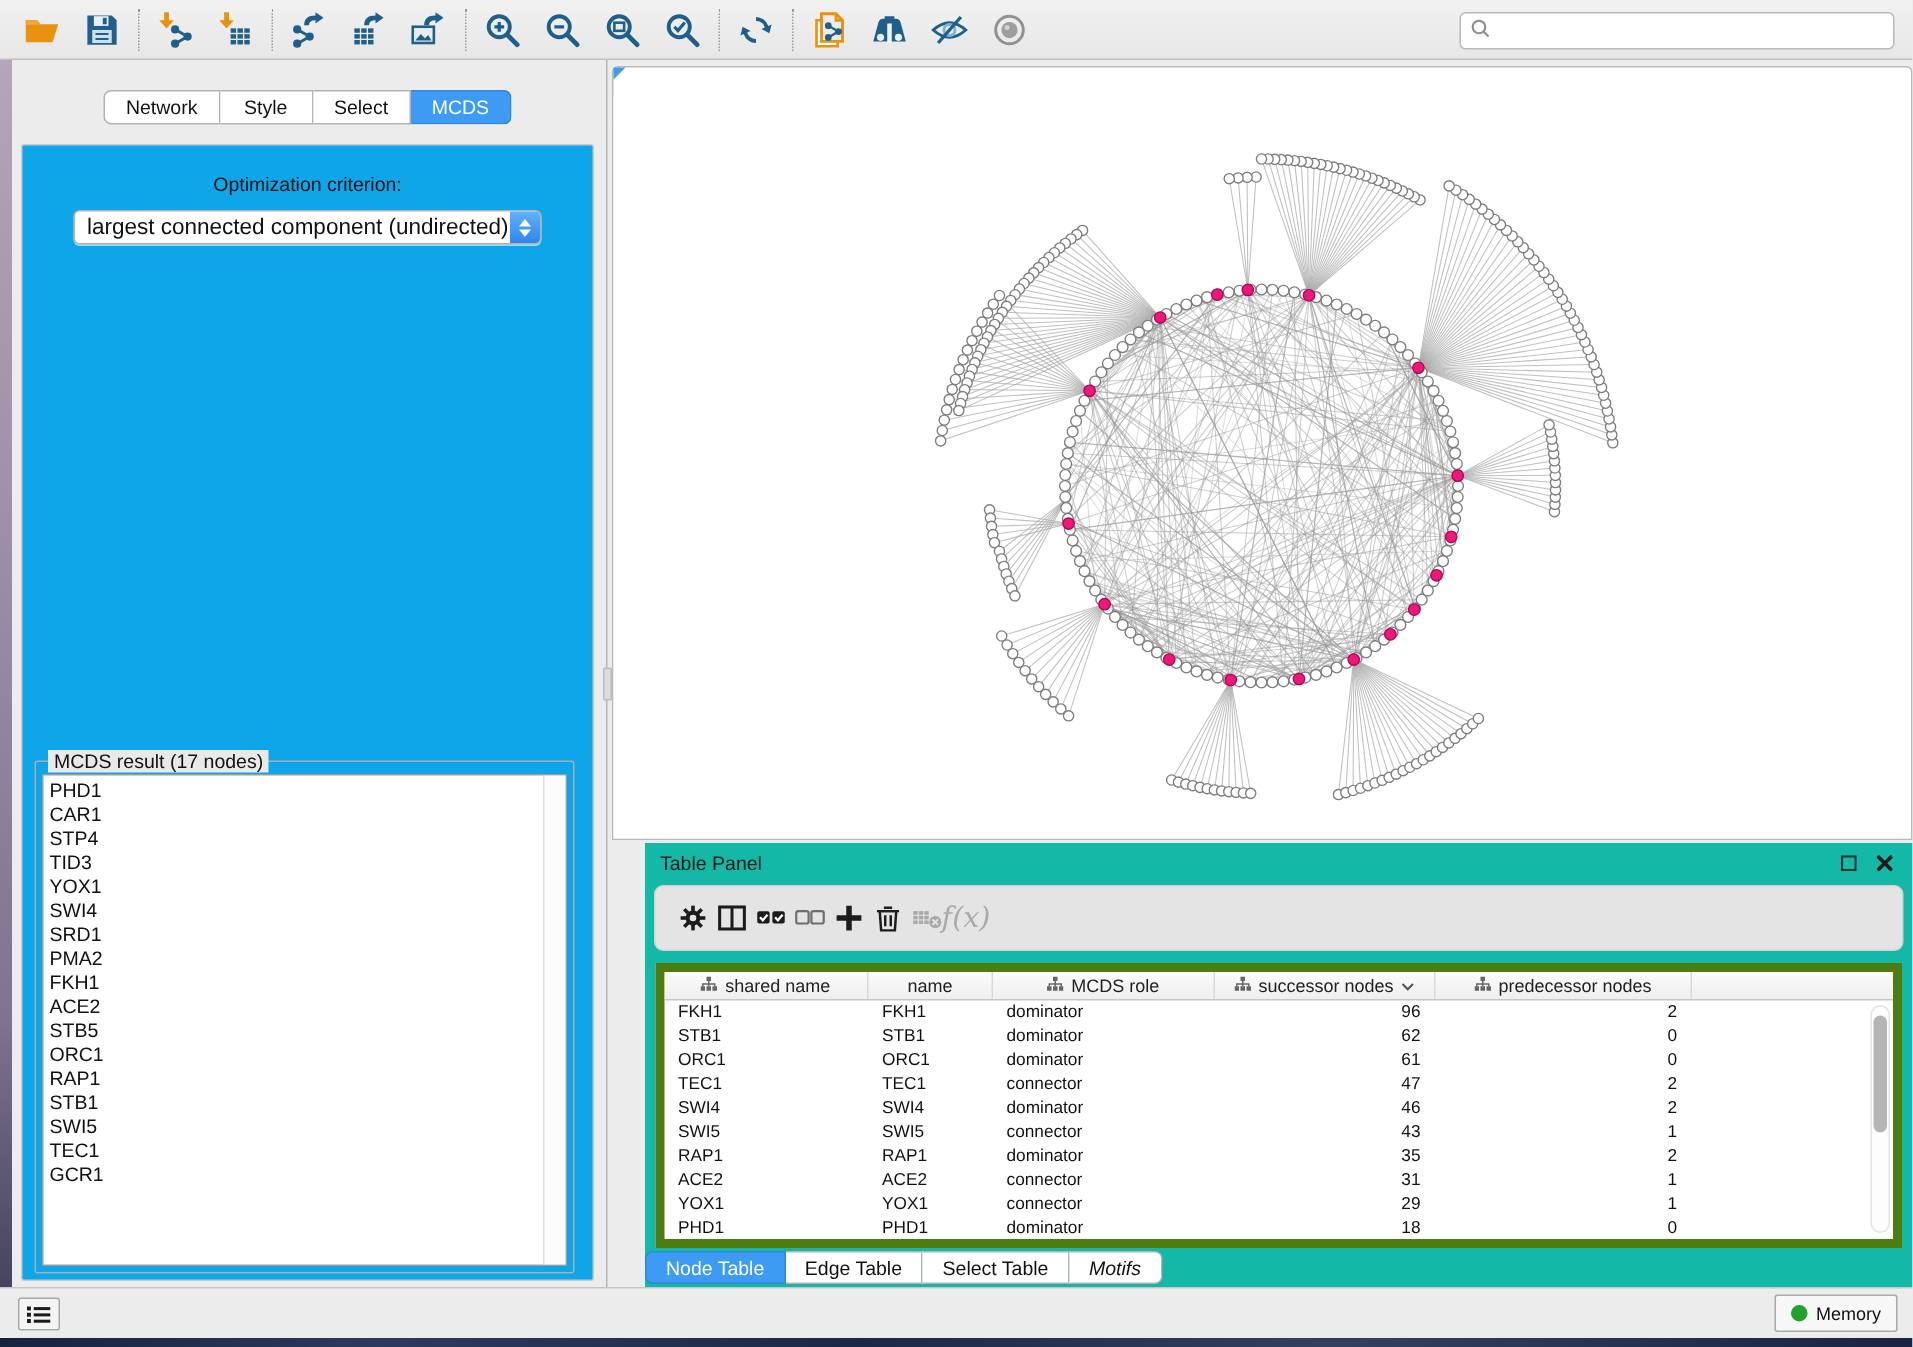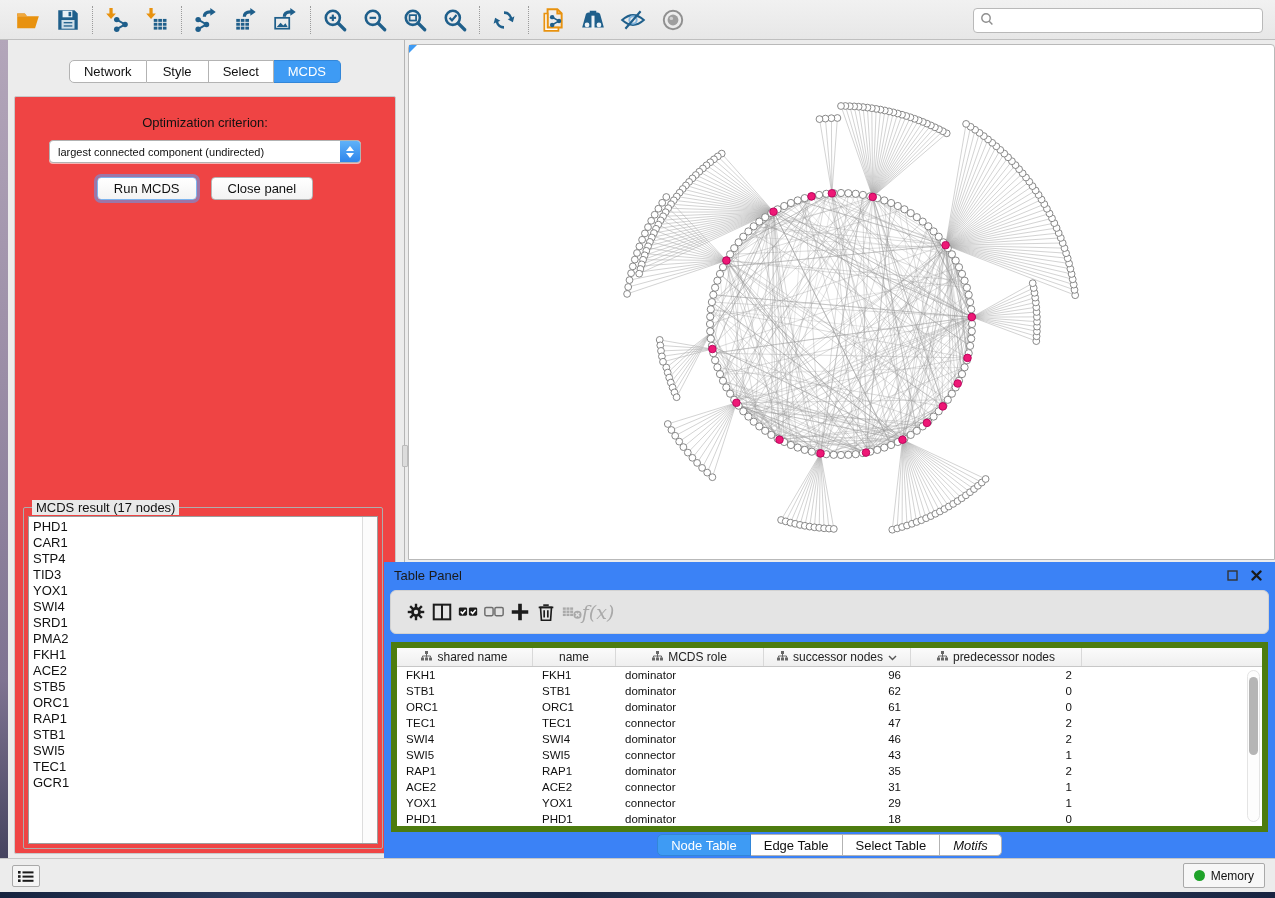--- a/index.html
+++ b/index.html
@@ -32,26 +32,26 @@
   .hdr-ico { width:18px; height:16px; display:flex; align-items:center; justify-content:center; cursor:pointer; margin-left:6px; }
 
   .seg { display:flex; justify-content:center; margin-top:20px; }
   .seg .tab { min-width:62px; padding:3px 14px; text-align:center; background:#fff; border:1px solid #b3b3b3;
     border-left:none; font-size:13px; color:#111; cursor:pointer; }
   .seg .tab:first-child { border-left:1px solid #b3b3b3; border-radius:5px 0 0 5px; }
   .seg .tab:last-child { border-radius:0 5px 5px 0; }
   .seg .tab.active { background:#3e9bf4; border-color:#3286d8; color:#fff; }
 
   .cp-body { position:absolute; left:6px; right:6px; top:56px; bottom:4px;
-    background:#ef4444; border:1px solid #c9c9c9; border-radius:2px; }
+    background:#0ea5e9; border:1px solid #c9c9c9; border-radius:2px; }
   .opt-label { text-align:center; margin-top:18px; font-size:13px; color:#111; }
   .selectbox { position:relative; margin:10px auto 0; width:312px; height:23px; background:#fff;
     border:1px solid #b2b2b2; border-radius:4px; display:flex; align-items:center; cursor:pointer;
     box-shadow:0 1px 0 rgba(255,255,255,.6); }
-  .selectbox .val { flex:1; padding:0 8px; font-size:11px; color:#111; white-space:nowrap; overflow:hidden; }
+  .selectbox .val { flex:1; padding:0 8px; font-size:15px; color:#111; white-space:nowrap; overflow:hidden; }
   .selectbox .stepper { width:20px; height:21px; background:linear-gradient(#5fb2f9,#2f86ec);
     border-radius:0 3px 3px 0; display:flex; flex-direction:column; align-items:center; justify-content:center; gap:2px; }
   .selectbox .stepper i { width:0; height:0; border-left:4px solid transparent; border-right:4px solid transparent; }
   .selectbox .stepper i.up { border-bottom:5px solid #fff; }
   .selectbox .stepper i.dn { border-top:5px solid #fff; }
   .btn-row { display:flex; justify-content:center; gap:14px; margin-top:14px; }
   .pbtn { background:linear-gradient(#ffffff,#f3f3f3); border:1px solid #b5b5b5; border-radius:4px;
     padding:3px 16px; font-size:13px; color:#111; cursor:pointer; }
   .pbtn.focused { box-shadow:0 0 0 3px rgba(90,160,250,.55); border-color:#7db4ee; }
 
@@ -78,39 +78,39 @@
   .lights { position:absolute; left:8px; top:4px; display:flex; gap:7px; }
   .lights i { width:11px; height:11px; border-radius:50%; display:block; cursor:pointer; }
   .lights i.r { background:#fc5753; border:1px solid #df3e3a; }
   .lights i.y { background:#fdbc40; border:1px solid #de9b2d; }
   .lights i.g { background:#33c748; border:1px solid #27a338; }
   .focus-tri { position:absolute; left:0; top:0; width:0; height:0;
     border-top:8px solid #3e9bf4; border-right:8px solid transparent; }
   .net-canvas { position:absolute; left:0; right:0; top:19px; bottom:0; background:#fff; overflow:hidden; }
 
   
-  .table-panel { position:absolute; left:384px; top:562px; right:0; height:296px; background:#3b82f6; }
+  .table-panel { position:absolute; left:430px; top:562px; right:0; height:296px; background:#14b8a6; }
   .tp-toolbar { position:absolute; left:6px; right:6px; top:28px; height:44px; background:#e4e4e4;
     border:1px solid #d2d2d2; border-radius:6px; display:flex; align-items:center; padding:0 12px; }
   .tp-ico { width:26px; height:26px; display:flex; align-items:center; justify-content:center; cursor:pointer; }
   .tp-ico.disabled { cursor:default; }
   .fx { font-family:"DejaVu Serif","Liberation Serif",serif; font-style:italic; font-size:19px; color:#a9a9a9; }
 
   .tbl { position:absolute; left:7px; right:7px; top:80px; bottom:26px; background:#fff; border:6px solid #4d7c0f; overflow:hidden; }
   .tbl-head { display:flex; height:19px; background:linear-gradient(#fbfbfb,#efefef); border-bottom:1px solid #c7c7c7; }
   .th { display:flex; align-items:center; justify-content:center; gap:5px; font-size:12px; color:#222;
     border-right:1px solid #d9d9d9; overflow:hidden; cursor:pointer; }
   .tbl-body .tr { display:flex; height:16px; }
   .td { font-size:11.5px; line-height:16px; color:#111; overflow:hidden; white-space:nowrap; cursor:default; }
   .td.l { text-align:left; padding-left:9px; }
   .td.r { text-align:right; padding-right:10px; }
   .tbl-scroll { position:absolute; top:22px; right:2px; bottom:4px; width:13px; background:#fdfdfd; border:1px solid #e4e4e4; border-radius:7px; }
   .tbl-scroll .thumb { position:absolute; left:1px; right:1px; top:6px; height:78px; background:#b5b5b5; border-radius:6px; }
 
-  .bottom-tabs { position:absolute; left:0; right:0; bottom:2px; height:22px; display:flex; justify-content:center; }
+  .bottom-tabs { position:absolute; left:0; right:0; bottom:2px; height:22px; display:flex; }
   .bottom-tabs .tab { padding:2px 13px; font-size:13px; background:#fff; border:1px solid #b3b3b3; border-left:none;
     color:#111; cursor:pointer; display:flex; align-items:center; }
   .bottom-tabs .tab:first-child { border-left:1px solid #b3b3b3; border-radius:5px 0 0 5px; }
   .bottom-tabs .tab:last-child { border-radius:0 5px 5px 0;font-style:italic; }
   .bottom-tabs .tab.active { background:#3e9bf4; border-color:#3286d8; color:#fff; }
 
   
   .statusbar { position:absolute; left:0; bottom:6px; width:1275px; height:34px; background:#ececec; border-top:1px solid #c6c6c6; }
   .list-btn { position:absolute; left:12px; top:6px; width:28px; height:22px; background:#f4f4f4;
     border:1px solid #a9a9a9; border-radius:2px; display:flex; align-items:center; justify-content:center; cursor:pointer; }
@@ -314,24 +314,20 @@
         <div class="tab active">MCDS</div>
       </div>
     <div class="cp-body">
       <div class="opt-label">Optimization criterion:</div>
       <div class="selectbox">
         <span class="val">largest connected component (undirected)</span>
         <span class="stepper">
             <i class="up"></i>
             <i class="dn"></i>
           </span>
-      </div>
-      <div class="btn-row">
-        <button class="pbtn focused">Run MCDS</button>
-        <button class="pbtn">Close panel</button>
       </div>
       <div class="groupbox">
         <span class="legend">MCDS result (17 nodes)</span>
         <div class="mcds-list">
           <div class="items" id="mcds-items">
               <div class="it">PHD1</div>
               <div class="it">CAR1</div>
               <div class="it">STP4</div>
               <div class="it">TID3</div>
               <div class="it">YOX1</div>

